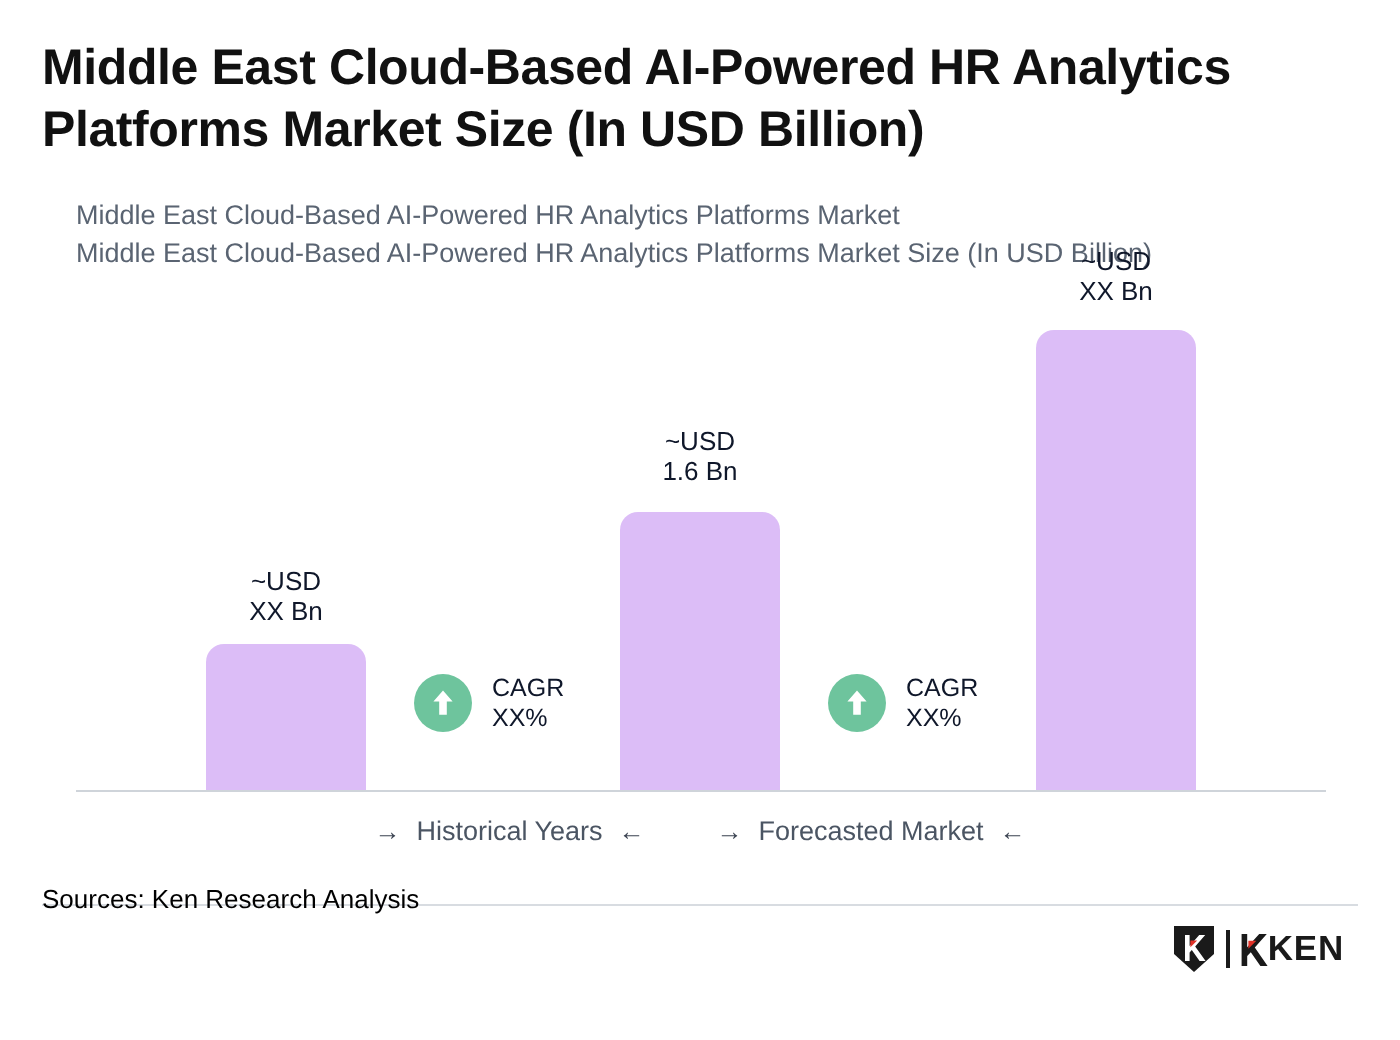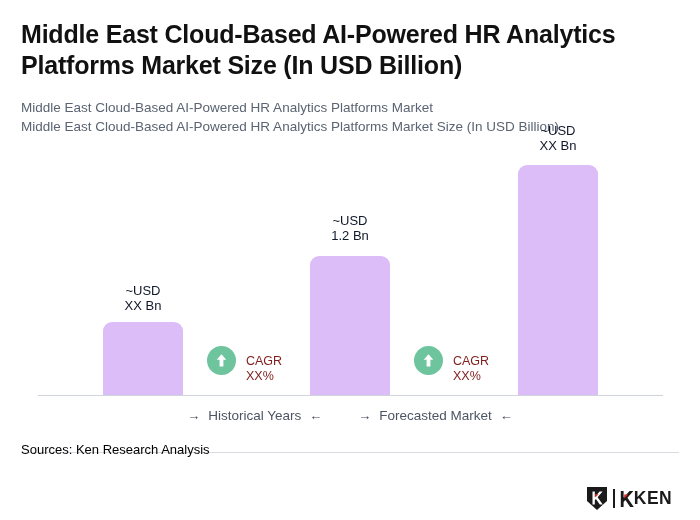--- a/index.html
+++ b/index.html
@@ -27,21 +27,21 @@
     width: 640px;
     font-size: 25px;
     line-height: 31px;
     font-weight: bold;
     color: #111111;
     letter-spacing: -0.2px;
   }
 
   #subtitle-block {
     position: absolute;
-    left: 21px;
+    left: 38px;
     top: 98px;
     width: 660px;
   }
   .subtitle-line {
     font-size: 13.5px;
     line-height: 19px;
     color: #5a6472;
     white-space: nowrap;
   }
 
@@ -84,23 +84,22 @@
     border-radius: 50%;
     background: #6ec49d;
     display: flex;
     align-items: center;
     justify-content: center;
     flex: 0 0 auto;
   }
   .cagr-text {
     font-size: 12.5px;
     line-height: 14.5px;
-    color: #7f1d1d;
-    white-space: nowrap;
-    margin-top: 17px;
+    color: #0f172a;
+    white-space: nowrap;
   }
   .cagr-text span { display: block; }
 
   
   #legend {
     position: absolute;
     left: 0;
     top: 408px;
     width: 700px;
     display: flex;
@@ -134,21 +133,21 @@
     position: absolute;
     left: 21px;
     top: 442px;
     font-size: 13px;
     color: #000000;
     white-space: nowrap;
   }
   #logo {
     position: absolute;
     right: 22px;
-    top: 486px;
+    top: 462px;
     display: flex;
     align-items: center;
     gap: 5px;
     justify-content: space-between;
   }
   #logo-mark { display: block; }
   #logo-sep {
     width: 2px;
     height: 19px;
     background: #1a1a1a;
@@ -190,21 +189,21 @@
         </svg>
       </div>
       <div class="cagr-text">
         <span>CAGR</span>
         <span>XX%</span>
       </div>
     </div>
 
     <div class="bar-value" style="left:290px; top:214px;">
       <span>~USD</span>
-      <span>1.2 Bn</span>
+      <span>1.6 Bn</span>
     </div>
     <div class="bar" style="left:310px; top:256px; height:139px;"></div>
 
     <div class="cagr" style="left:414px; top:337px;">
       <div class="cagr-circle">
         <svg width="13" height="15" viewBox="0 0 13 15" aria-hidden="true">
           <path d="M6.5 1.2 L11.3 6.8 L8.4 6.8 L8.4 13.4 L4.6 13.4 L4.6 6.8 L1.7 6.8 Z" fill="#ffffff"></path>
         </svg>
       </div>
       <div class="cagr-text">

